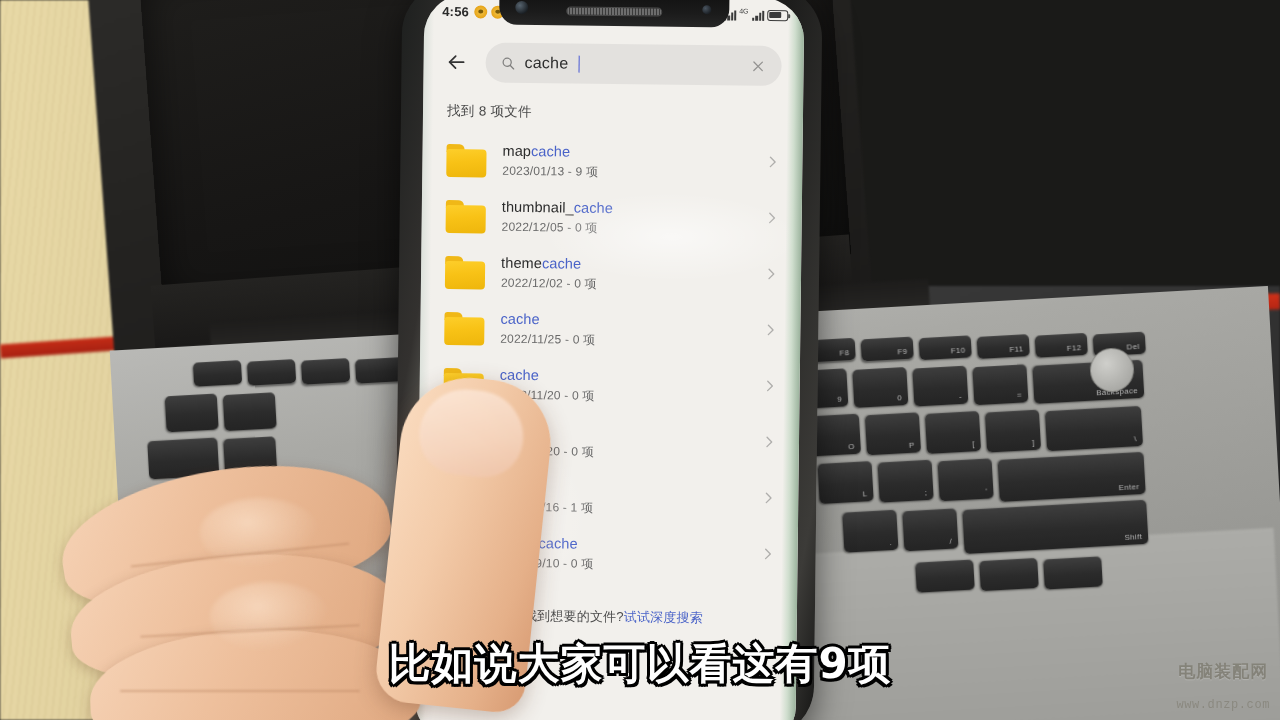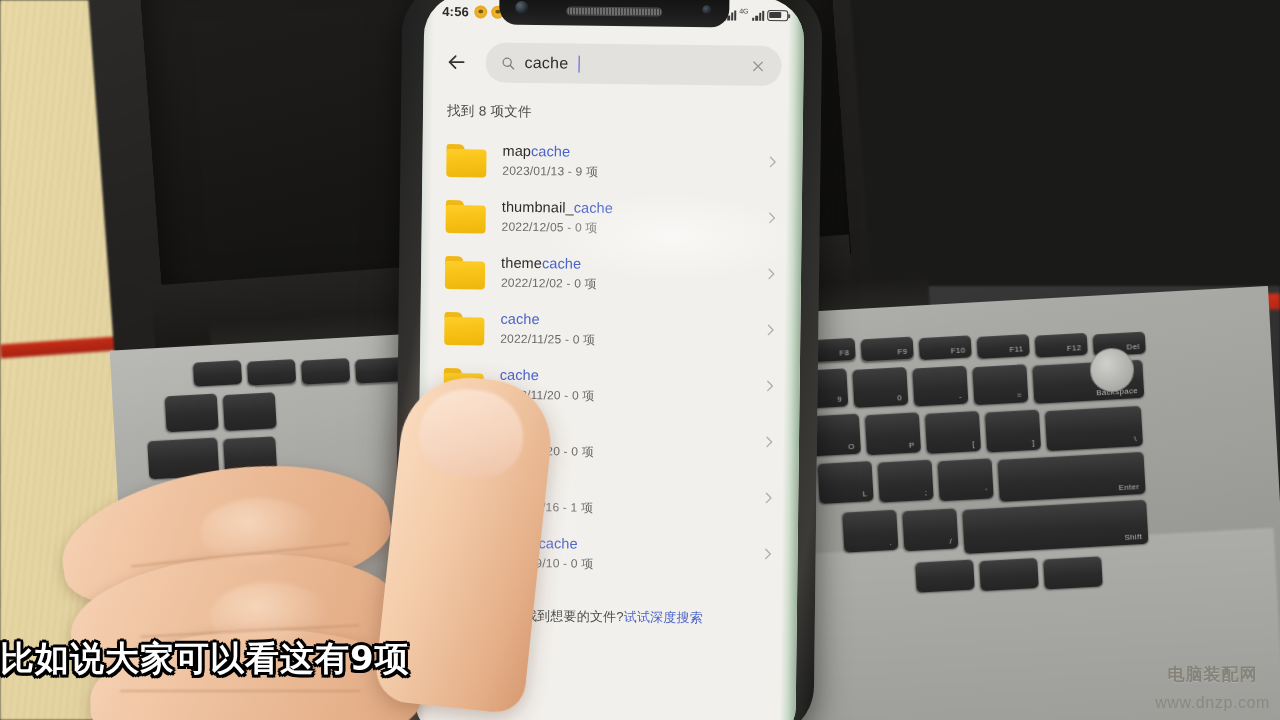--- a/index.html
+++ b/index.html
@@ -312,42 +312,42 @@
     filter: blur(2px);
   }
   .crease {
     position: absolute; height: 2px; border-radius: 2px;
     background: rgba(185,130,96,.45); filter: blur(1.2px);
   }
 
   
   .caption {
     position: absolute; left: 0; top: 636px; width: 100%;
-    text-align: left; z-index: 90;
-    font-size: 34px; font-weight: 700; color: #ffffff;
+    text-align: center; z-index: 90;
+    font-size: 42px; font-weight: 700; color: #ffffff;
     letter-spacing: 1px;
     font-family: "DejaVu Sans", "Liberation Sans", sans-serif;
     text-shadow:
       -2.5px -2.5px 0 #000, 2.5px -2.5px 0 #000, -2.5px 2.5px 0 #000, 2.5px 2.5px 0 #000,
       -3px 0 0 #000, 3px 0 0 #000, 0 -3px 0 #000, 0 3px 0 #000;
   }
 
   
   .watermark {
     position: absolute; right: 10px; bottom: 8px; z-index: 95;
     text-align: center; opacity: .55;
   }
   .wm-main {
     font-size: 17px; font-weight: 700; color: #6d6a5c; letter-spacing: 1px;
     font-family: "DejaVu Sans", "Liberation Sans", sans-serif;
     text-shadow: 0 1px 1px rgba(255,255,255,.35);
   }
   .wm-sub {
-    font-size: 16px; color: #7a776a; letter-spacing: .6px; margin-top: 8px;
-    font-family: Liberation Sans, sans-serif;
+    font-size: 12px; color: #7a776a; letter-spacing: .6px; margin-top: 15px;
+    font-family: Liberation Mono, monospace;
   }
 </style>
 </head>
 <body>
 
 <div id="scene">
 
   <div class="desk-wood"></div>
   <div class="desk-mat"></div>
   <div class="mat-red-strip"></div>

